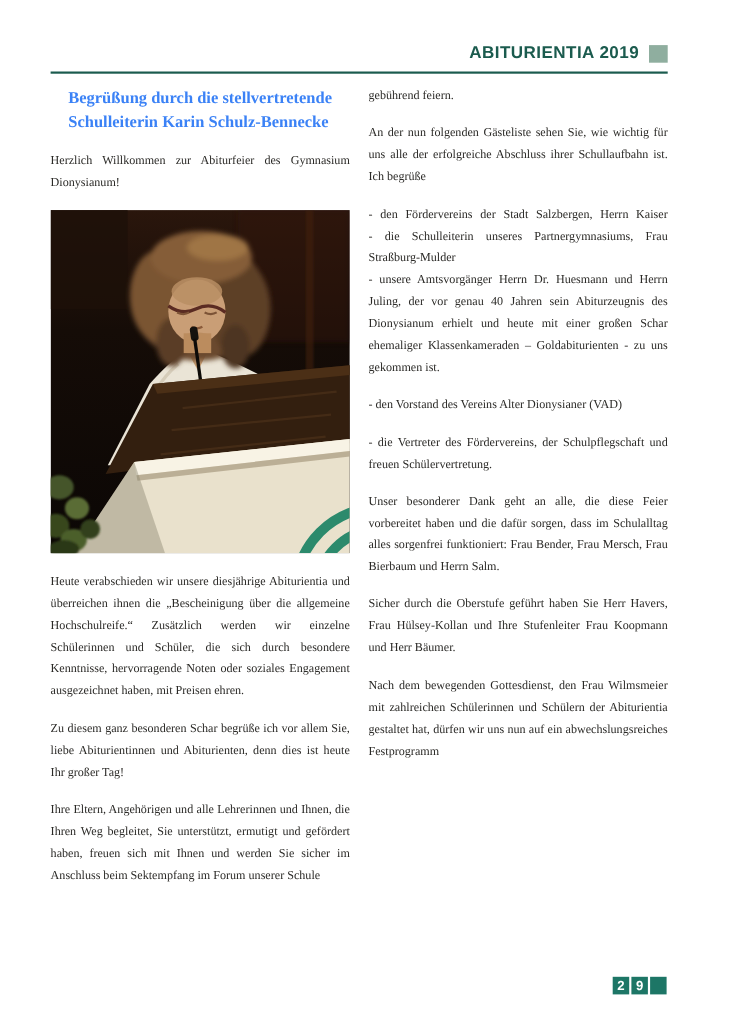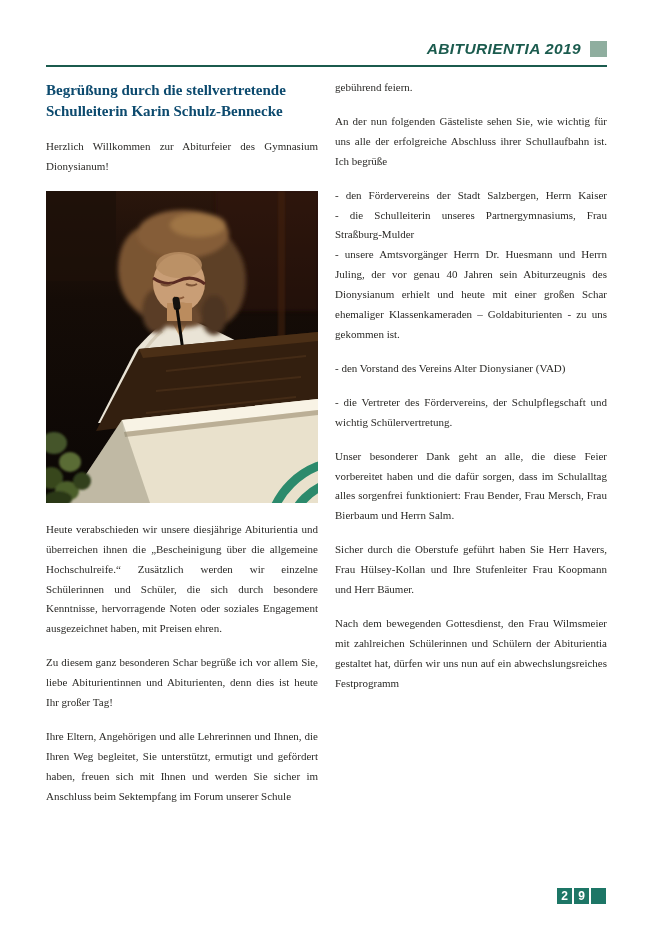--- a/index.html
+++ b/index.html
@@ -3,38 +3,38 @@
 <meta charset="utf-8">
 <style>
   html,body { margin:0; padding:0; background:#ffffff; }
   .page {
     position:relative; width:665px; height:934px; background:#ffffff;
     font-family:"Liberation Serif", serif; color:var(--text, #2b2a27);
     overflow:hidden;
   }
   .masthead {
     position:absolute; top:40px; left:46px; width:561px;
-    display:flex; justify-content:flex-end; align-items:center; gap:9px;font-style:italic;
+    display:flex; justify-content:flex-end; align-items:center; gap:9px;
   }
   .masthead-title {
     font-family:"Liberation Sans", sans-serif; font-weight:bold;
     font-size:15.5px; letter-spacing:0.4px; color:var(--accent, #1b5b4e);
   }
   .masthead-square { width:17px; height:16px; background:var(--sage, #8fae9f); }
   .rule {
     position:absolute; top:65px; left:46px; width:561px; height:2px;
     background:var(--accent, #1b5b4e);
   }
   .content {
     position:absolute; top:78px; left:46px; width:561px;
     display:flex; gap:17px;
   }
   .col { width:272px; }
   h2.article-heading {
-    font-size:15px; line-height:21px; margin:2px 0 15px 0; color:#0c4a6e;
+    font-size:15px; line-height:21px; margin:2px 0 15px 16px; color:#3b82f6;
     font-weight:bold; text-align:left;
   }
   .col p {
     margin:0 0 14px 0; text-align:justify; font-size:11px; line-height:19.9px;
   }
   .guests p { margin:0; }
   .guests { margin:0 0 14px 0; }
   .stretch { text-align-last: justify; }
   figure.photo { margin:2px 0 17px 0; width:272px; height:312px; }
   figure.photo svg { display:block; }
@@ -149,21 +149,21 @@
       <p>gebührend feiern.</p>
       <p>An der nun folgenden Gästeliste sehen Sie, wie wichtig für uns alle der erfolgreiche Abschluss ihrer Schullaufbahn ist. Ich begrüße</p>
 
       <div class="guests">
         <p class="stretch">- den Fördervereins der Stadt Salzbergen, Herrn Kaiser</p>
         <p class="stretch">- die Schulleiterin unseres Partnergymnasiums, Frau Straßburg-Mulder</p>
         <p>- unsere Amtsvorgänger Herrn Dr. Huesmann und Herrn Juling, der vor genau 40 Jahren sein Abiturzeugnis des Dionysianum erhielt und heute mit einer großen Schar ehemaliger Klassenkameraden – Goldabiturienten - zu uns gekommen ist.</p>
       </div>
 
       <p>- den Vorstand des Vereins Alter Dionysianer (VAD)</p>
-      <p>- die Vertreter des Fördervereins, der Schulpflegschaft und wichtig Schülervertretung.</p>
+      <p>- die Vertreter des Fördervereins, der Schulpflegschaft und freuen Schülervertretung.</p>
       <p>Unser besonderer Dank geht an alle, die diese Feier vorbereitet haben und die dafür sorgen, dass im Schulalltag alles sorgenfrei funktioniert: Frau Bender, Frau Mersch, Frau Bierbaum und Herrn Salm.</p>
       <p>Sicher durch die Oberstufe geführt haben Sie Herr Havers, Frau Hülsey-Kollan und Ihre Stufenleiter Frau Koopmann und Herr Bäumer.</p>
       <p>Nach dem bewegenden Gottesdienst, den Frau Wilmsmeier mit zahlreichen Schülerinnen und Schülern der Abiturientia gestaltet hat, dürfen wir uns nun auf ein abwechslungsreiches Festprogramm</p>
     </div>
 
   </div>
 
   <div class="pagenum">
     <span class="pbox">2</span>
     <span class="pbox">9</span>

